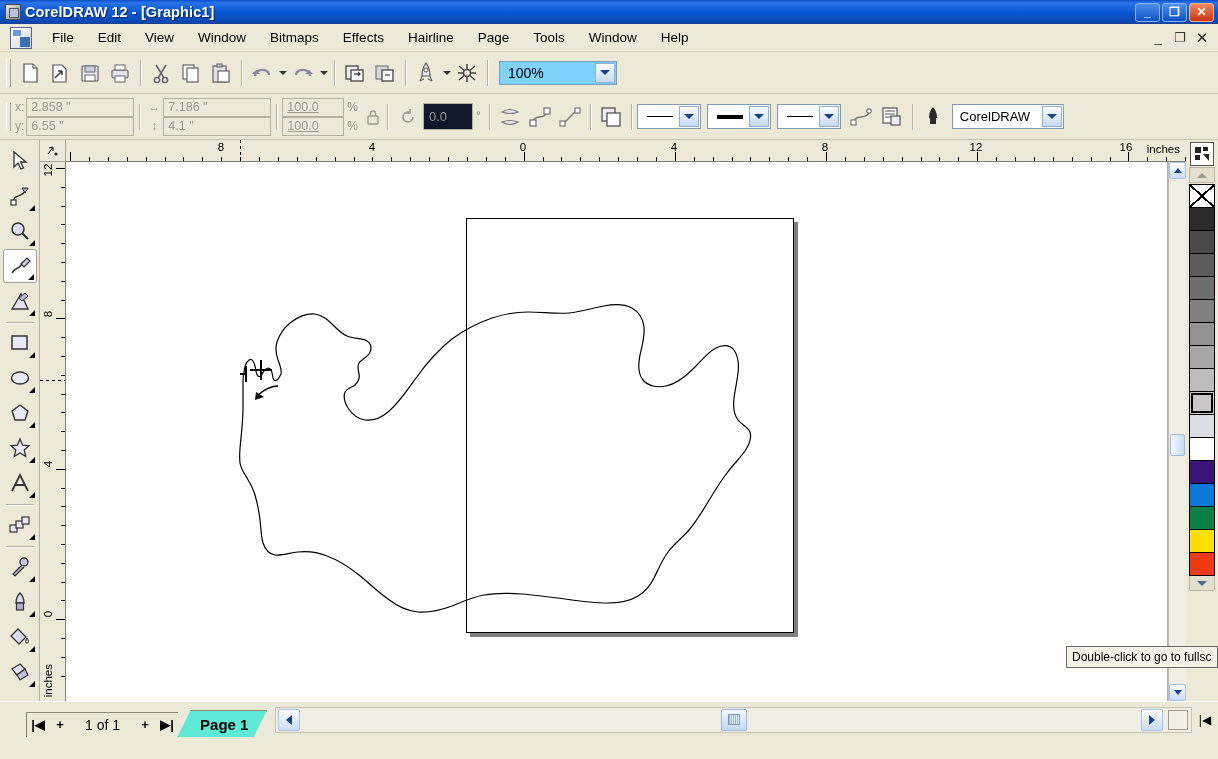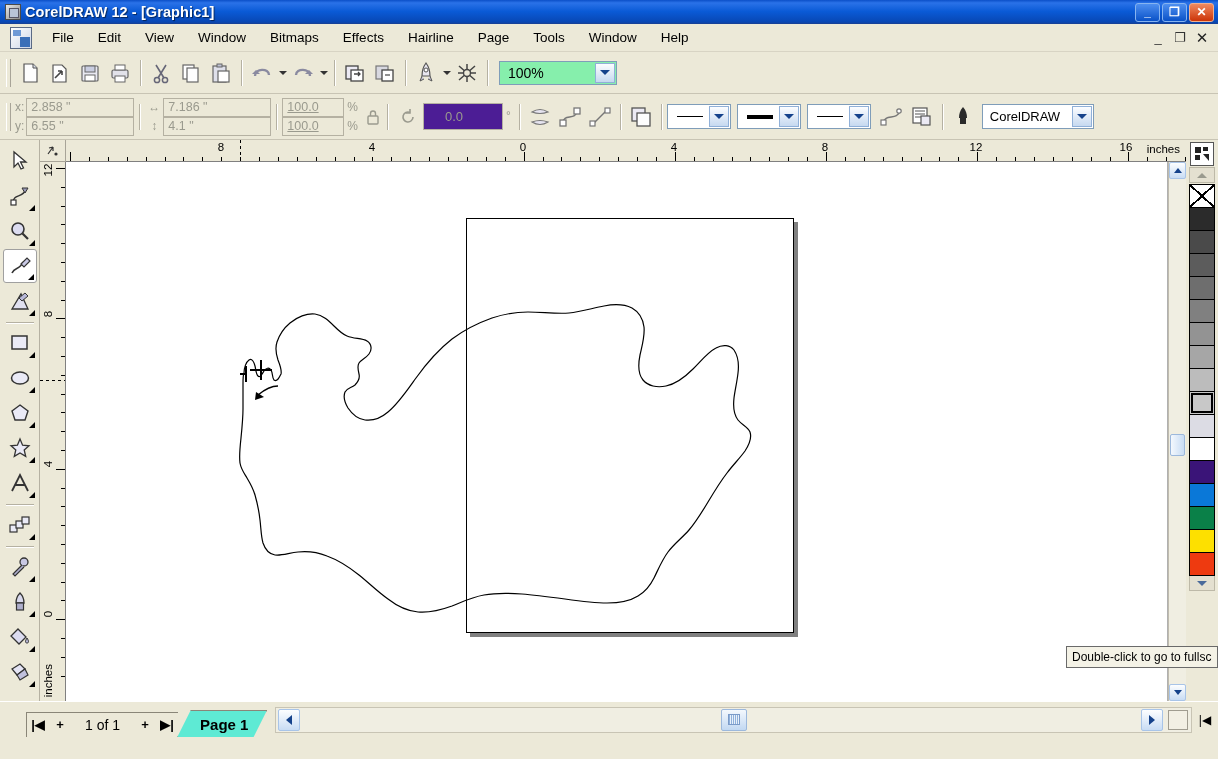--- a/index.html
+++ b/index.html
@@ -72,21 +72,21 @@
   .tb-btn{
     width:30px;height:30px; display:flex;align-items:center;justify-content:center;
     position:relative; cursor:default;
   }
   .tb-sep{ width:1px;height:26px; background:#b5b1a2; box-shadow:1px 0 0 #fff; margin:0 5px; }
   .drop-arrow{ width:11px;height:28px; display:flex;align-items:center;justify-content:center; }
   .drop-arrow:after{content:"";border-left:4px solid transparent;border-right:4px solid transparent;
     border-top:4px solid #333;}
   .zoom-combo{
     width:118px; height:24px; margin-left:6px;
-    border:1px solid #7f9db9; background:#86efac;
+    border:1px solid #7f9db9; background:#7dd3fc;
     display:flex; align-items:center; position:relative;
   }
   .zoom-combo span{ padding-left:8px; font-size:14px; color:#000; }
   .combo-btn{
     position:absolute; right:1px; top:1px; bottom:1px; width:20px;
     background:linear-gradient(to bottom,#fcfdff,#c6d9f0);
     border:1px solid #90b0d8; display:flex;align-items:center;justify-content:center;
   }
   .combo-btn:after{content:"";border-left:5px solid transparent;border-right:5px solid transparent;
     border-top:5px solid #15428b;}
@@ -107,22 +107,22 @@
     white-space:nowrap; overflow:hidden;
   }
   .pfield.pct{ width:62px;text-decoration:underline; }
   .icon-stack{ display:flex; flex-direction:column; align-items:center; margin:0 3px;
                 color:#9a9a8e; font-size:12px; }
   .icon-stack div{ height:19px; line-height:19px; }
   .pct-stack{ display:flex;flex-direction:column; color:#9a9a8e;font-size:12px;margin-left:3px; }
   .pct-stack div{height:19px;line-height:19px;}
   .lock-ico{ width:18px;height:20px;margin-left:6px; display:flex;align-items:center;justify-content:center; }
   .rot-field{
-    width:80px;height:27px;border:1px solid #b5b1a2;background:#4c1d95;
-    font-size:13px;color:#9a9a8e;padding-left:21px;line-height:25px;
+    width:50px;height:27px;border:1px solid #b5b1a2;background:#0f172a;
+    font-size:13px;color:#9a9a8e;padding-left:5px;line-height:25px;
   }
   .line-combo{
     width:64px;height:25px;border:1px solid #7f9db9;background:#fff;
     display:flex;align-items:center;position:relative;margin-right:6px;
   }
   .line-combo .ln{ width:26px;height:0;border-top:2px solid #000;margin-left:9px; }
   .line-combo .ln.thick{ border-top-width:4px; }
   .line-combo .ln.thin{ border-top-width:1px; }
   .hairline-combo{
     width:112px;height:25px;border:1px solid #7f9db9;background:#fff;

